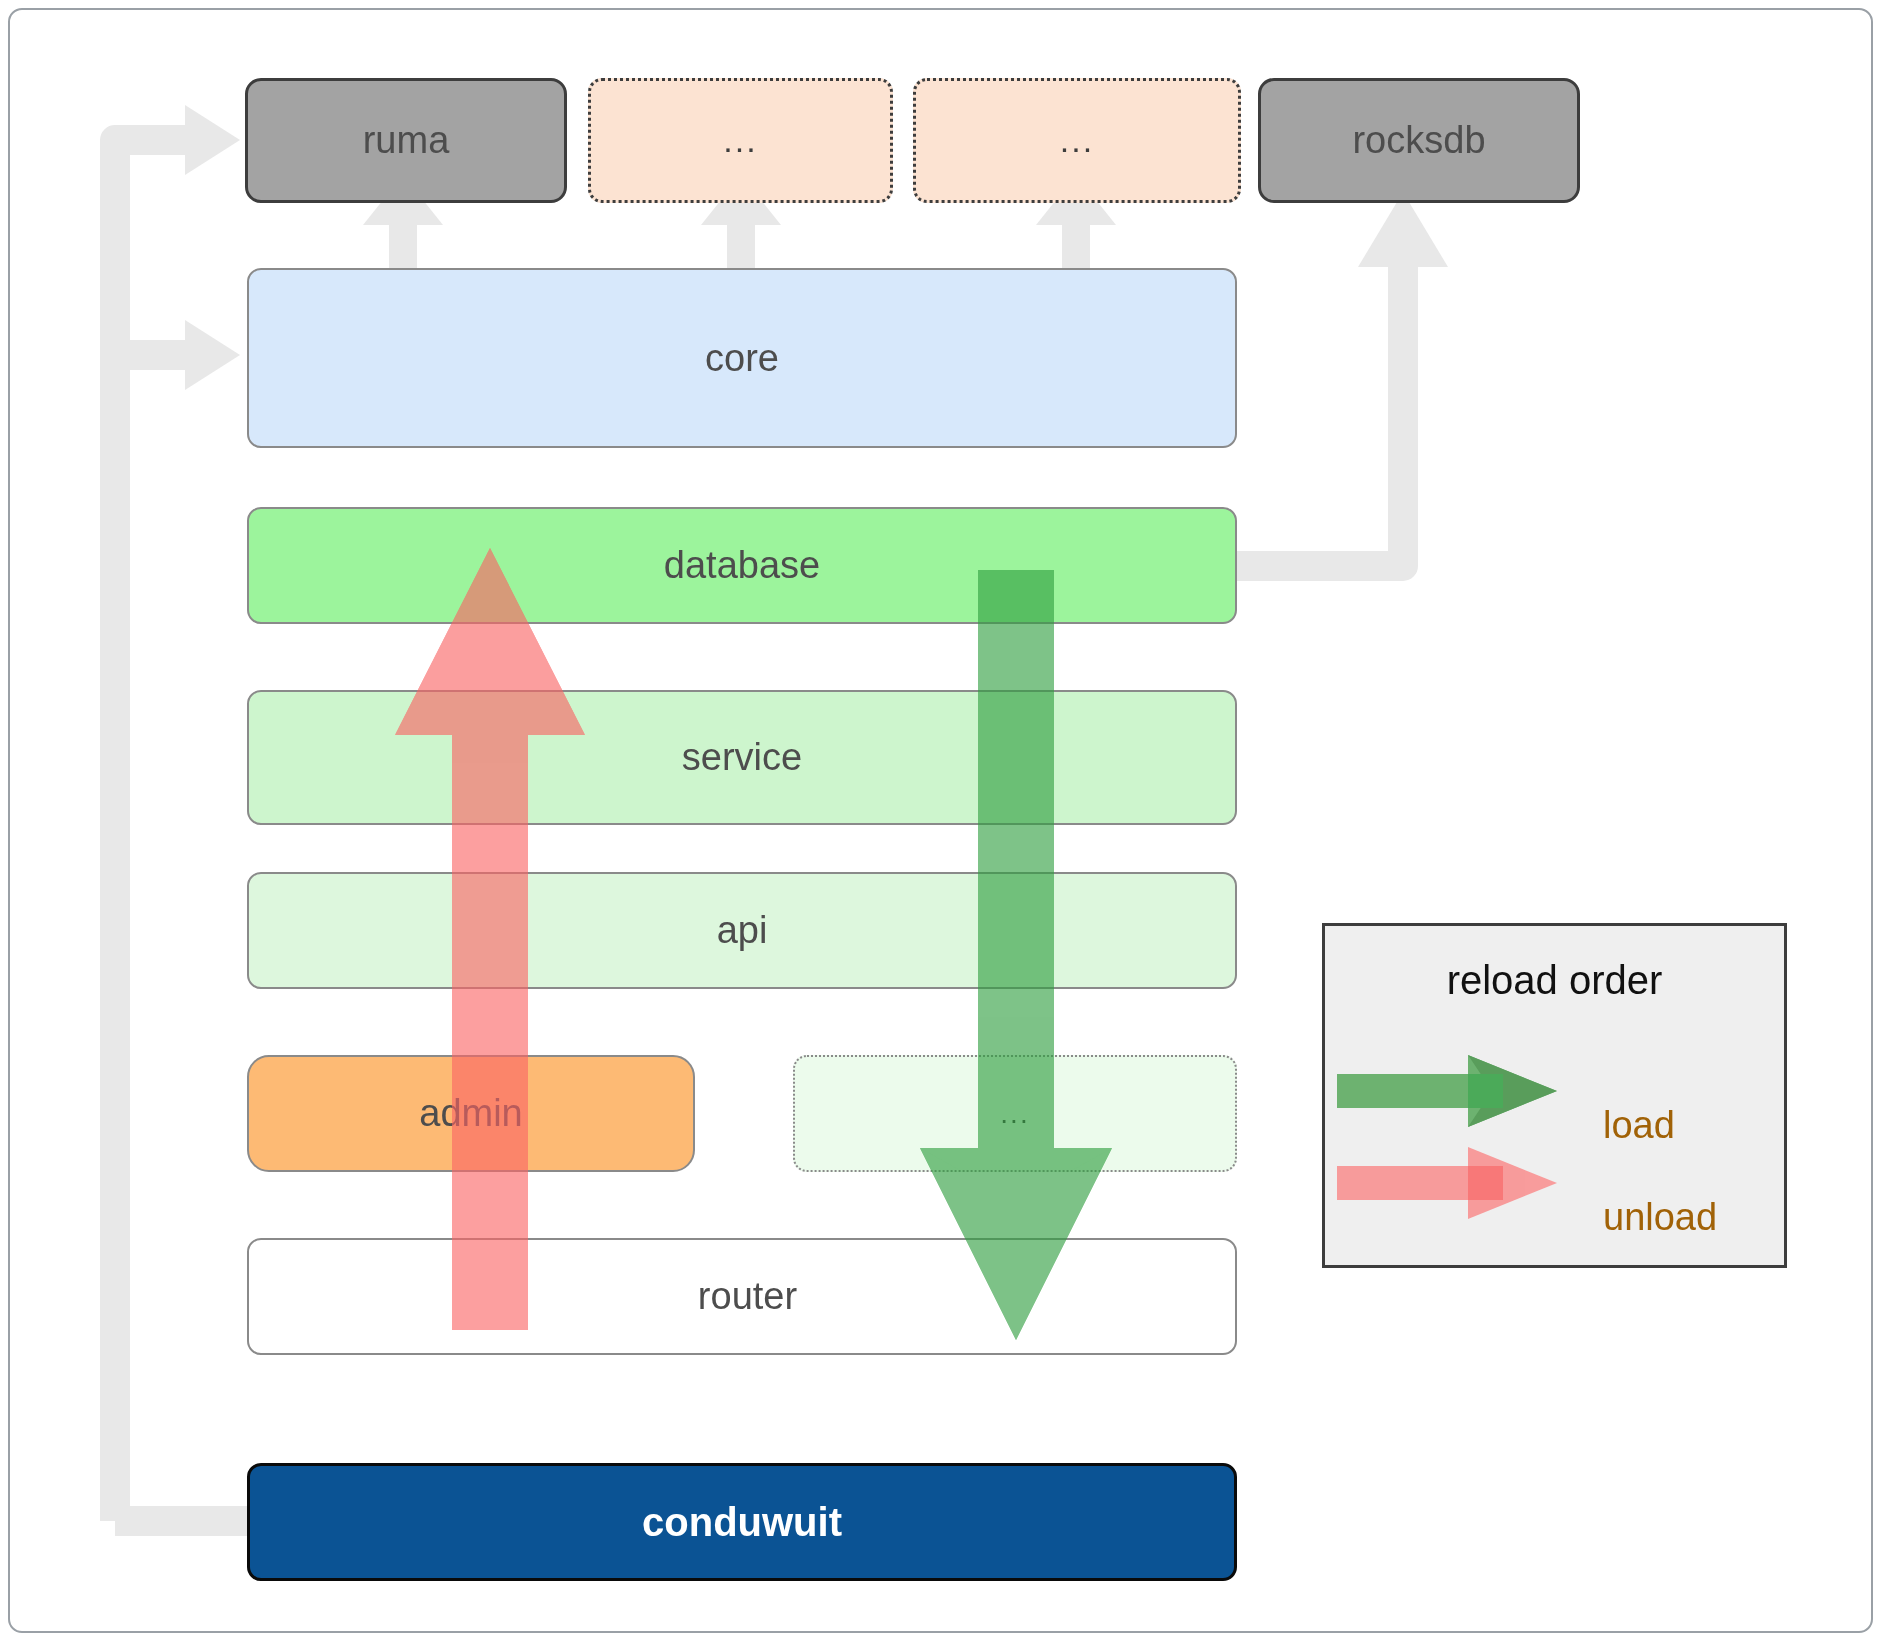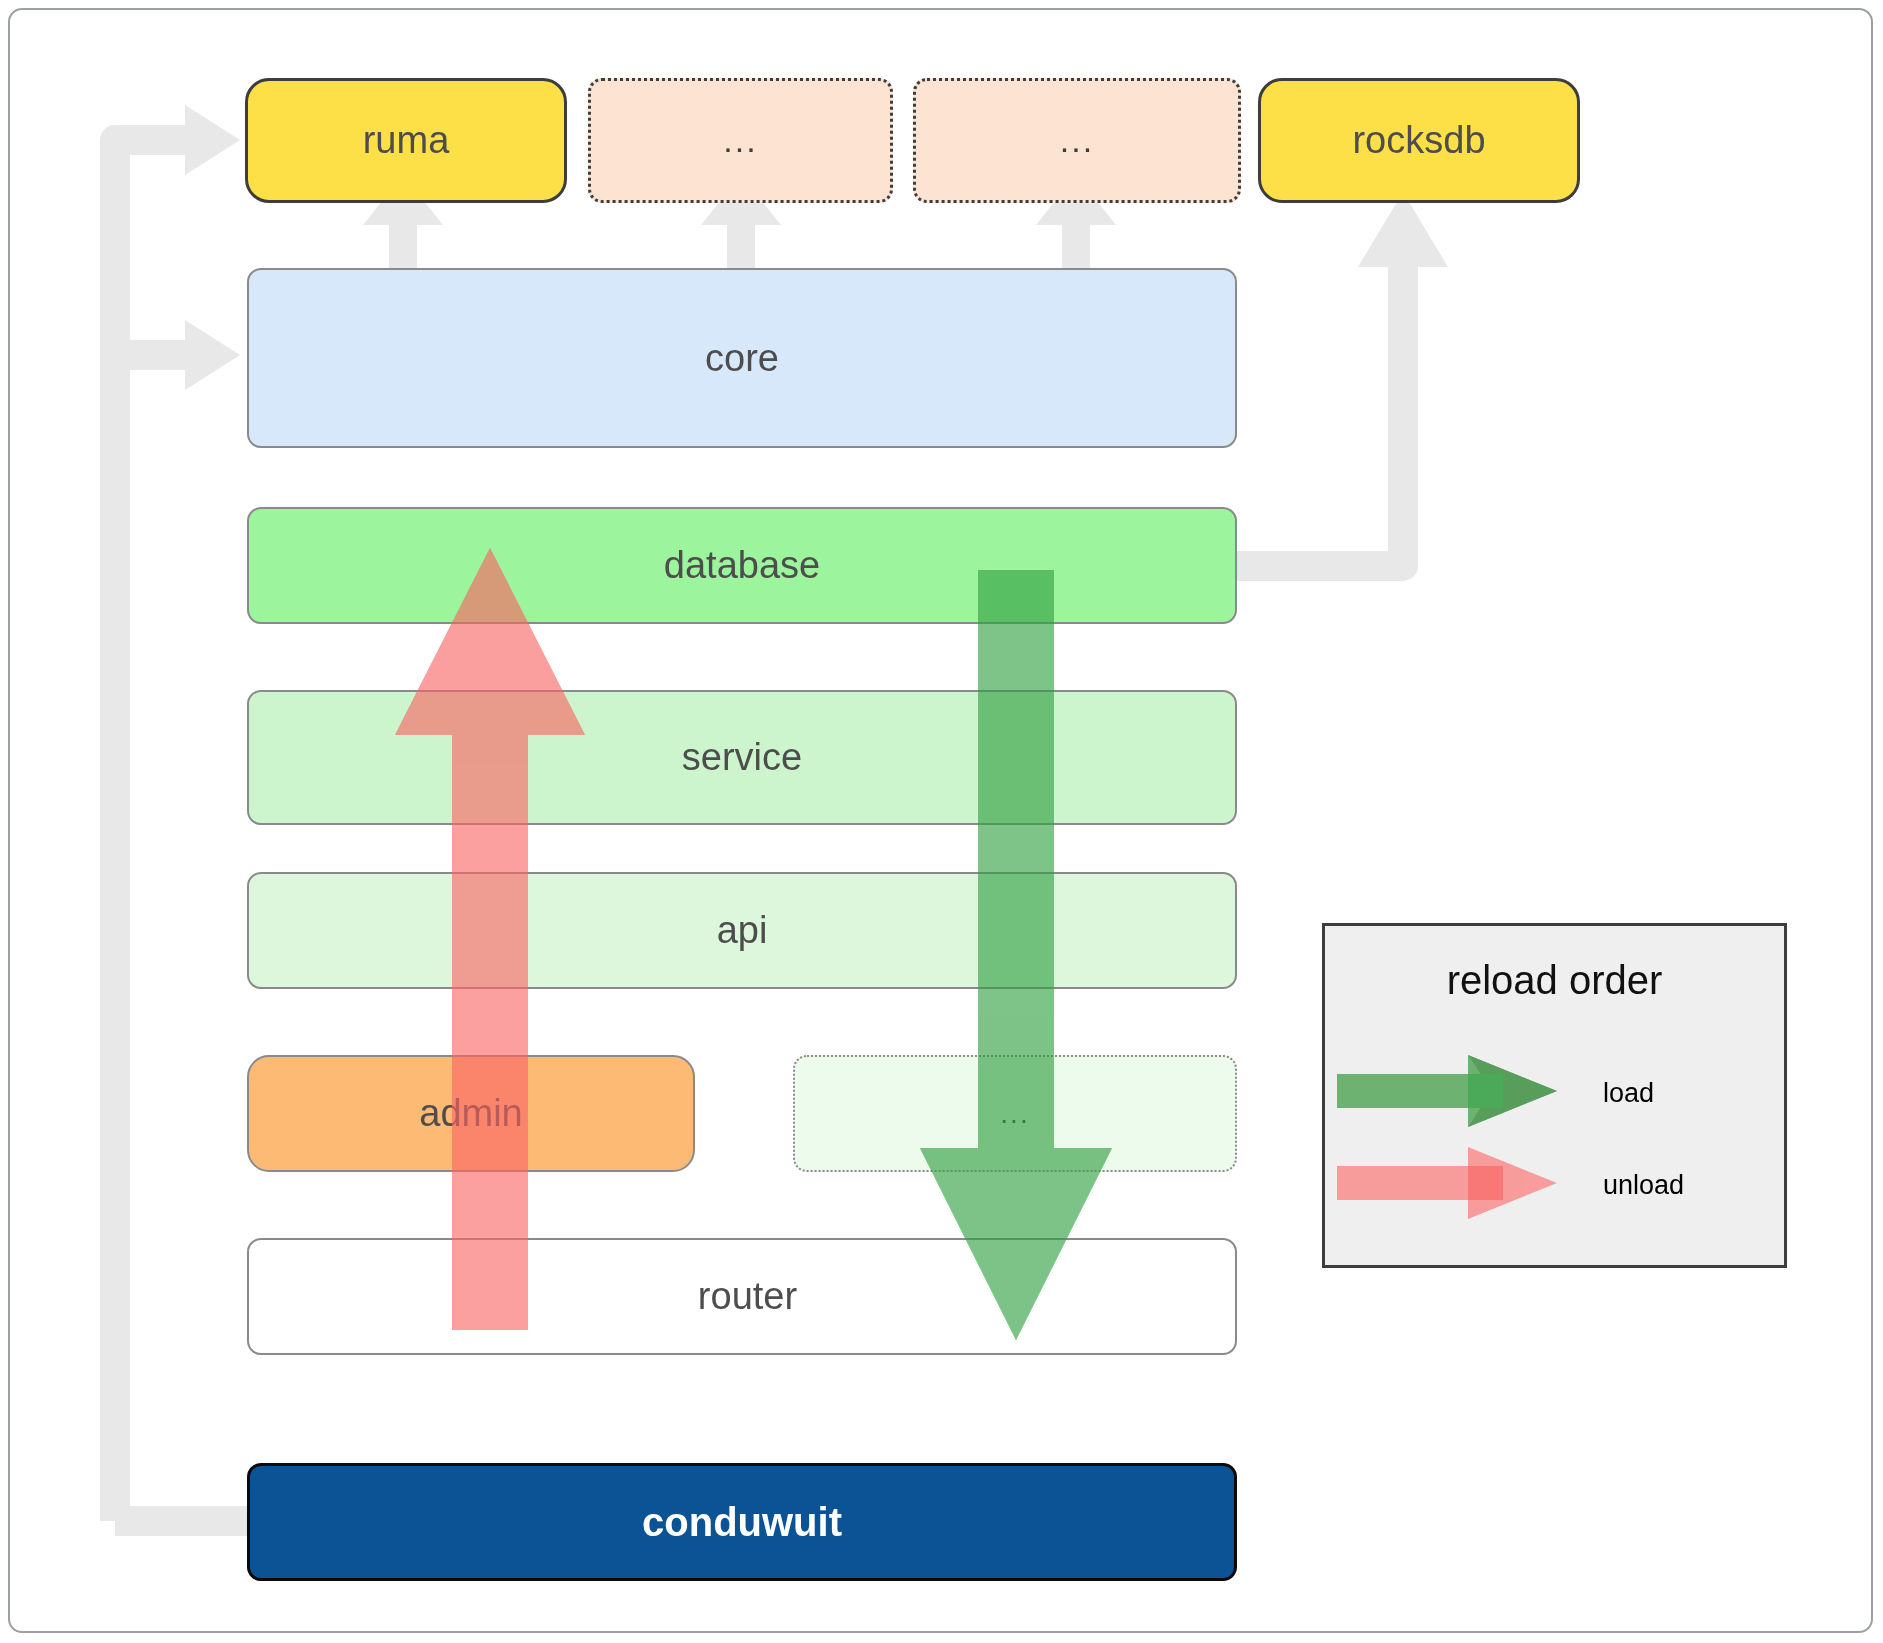--- a/index.html
+++ b/index.html
@@ -38,23 +38,23 @@
     position: absolute;
     box-sizing: border-box;
     display: flex;
     align-items: center;
     justify-content: center;
     color: #4d4d4d;
     font-size: 38px;
     font-family: "Liberation Sans", sans-serif;
   }
   .node.dep-solid {
-    background: #fde047;
+    background: #a3a3a3;
     border: 3px solid #3d3d3d;
-    border-radius: 24px;
+    border-radius: 16px;
   }
   .node.dep-dotted {
     background: #fce3d2;
     border: 3px dotted #3d3d3d;
     border-radius: 14px;
   }
   .node.core-box {
     background: #d7e8fb;
     border: 2px solid #8a8a8a;
     border-radius: 14px;
@@ -121,22 +121,23 @@
     position: absolute;
     left: 0;
     top: 32px;
     width: 100%;
     text-align: center;
     font-size: 40px;
     color: #111111;
   }
   .legend-label {
     position: absolute;
-    font-size: 27px;
-    color: #000000;
+    font-size: 38px;
+    color: #a16207;
+    margin-top: 26px;
   }
   #legend-load-label { left: 278px; top: 152px; }
   #legend-unload-label { left: 278px; top: 244px; }
 </style>
 </head>
 <body>
 
 <div id="page">
 
   <div id="frame"></div>

